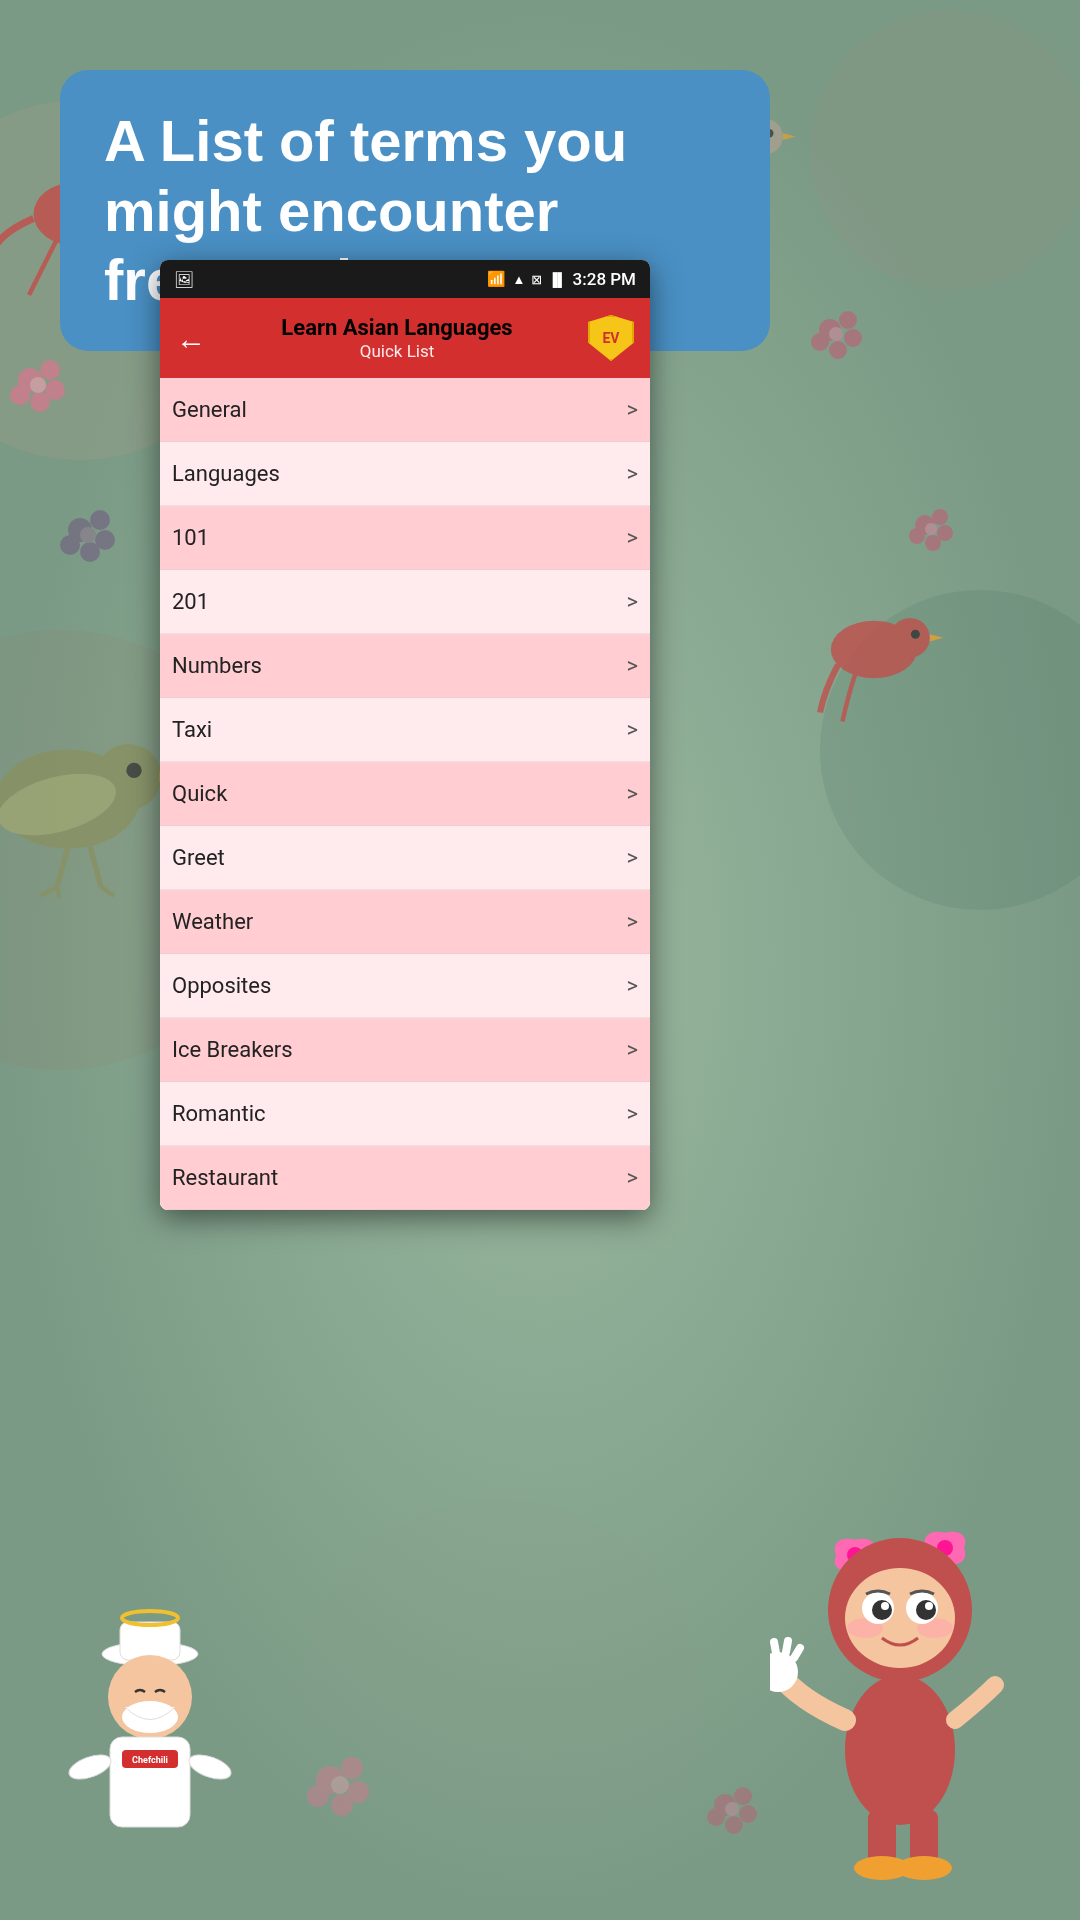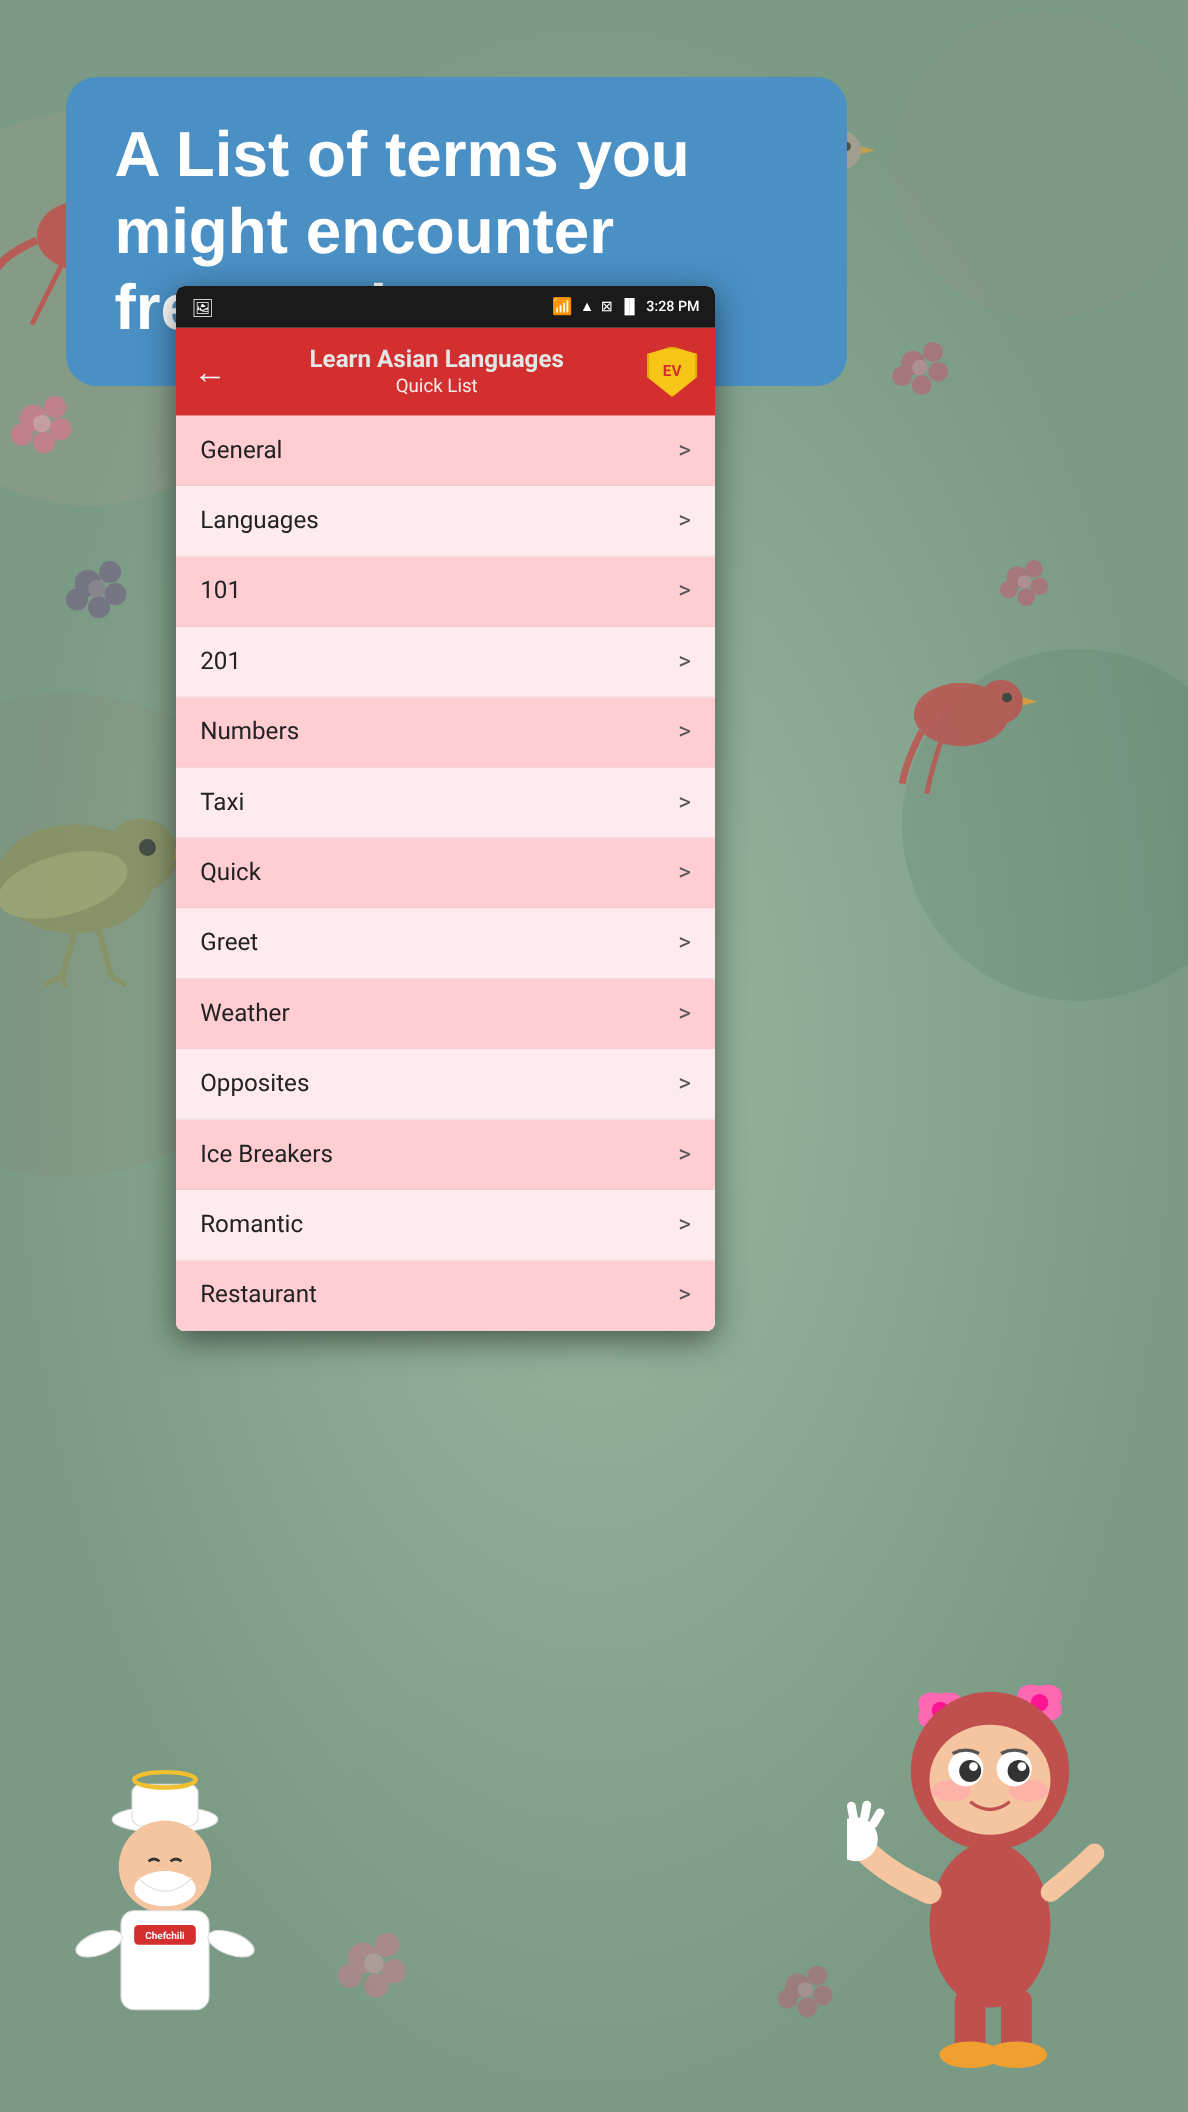--- a/index.html
+++ b/index.html
@@ -74,21 +74,21 @@
     }
 
     .status-bar-right {
       display: flex;
       align-items: center;
       gap: 6px;
       font-size: 15px;
     }
 
     .status-time {
-      font-size: 13px;
+      font-size: 17px;
       font-weight: 500;
     }
 
     
     .app-header {
       background: #d32f2f;
       height: 80px;
       display: flex;
       align-items: center;
       padding: 0 16px;
@@ -100,41 +100,41 @@
       font-size: 30px;
       cursor: pointer;
     }
 
     .app-header-titles {
       flex: 1;
       text-align: center;
     }
 
     .app-header-title {
-      color: #e5e5e5;
+      color: #000000;
       font-size: 22px;
       font-weight: bold;
       line-height: 1.2;
     }
 
     .app-header-subtitle {
       color: rgba(255,255,255,0.9);
       font-size: 17px;
     }
 
     
     .list-container {
       background: white;
     }
 
     .list-item {
       display: flex;
       align-items: center;
       justify-content: space-between;
-      padding: 0 22px;
+      padding: 0 12px;
       height: 64px;
       cursor: pointer;
       border-bottom: 1px solid rgba(200,200,200,0.3);
     }
 
     .list-item:nth-child(odd) {
       background: #ffcdd2;
     }
 
     .list-item:nth-child(even) {

